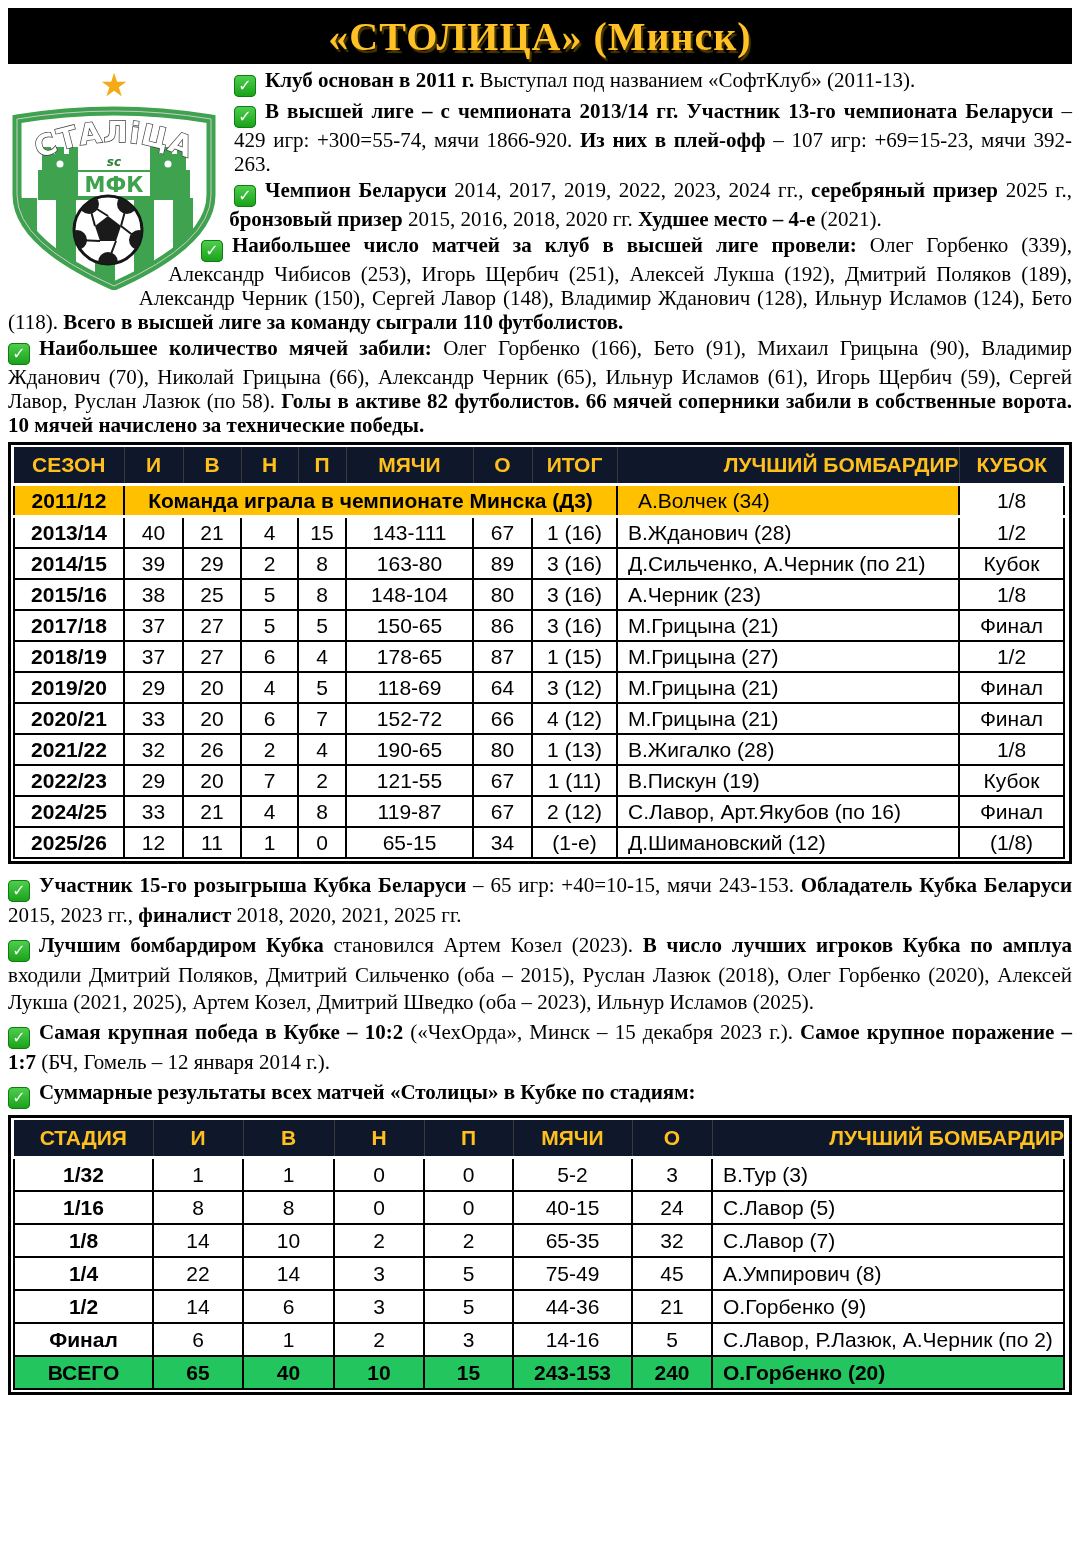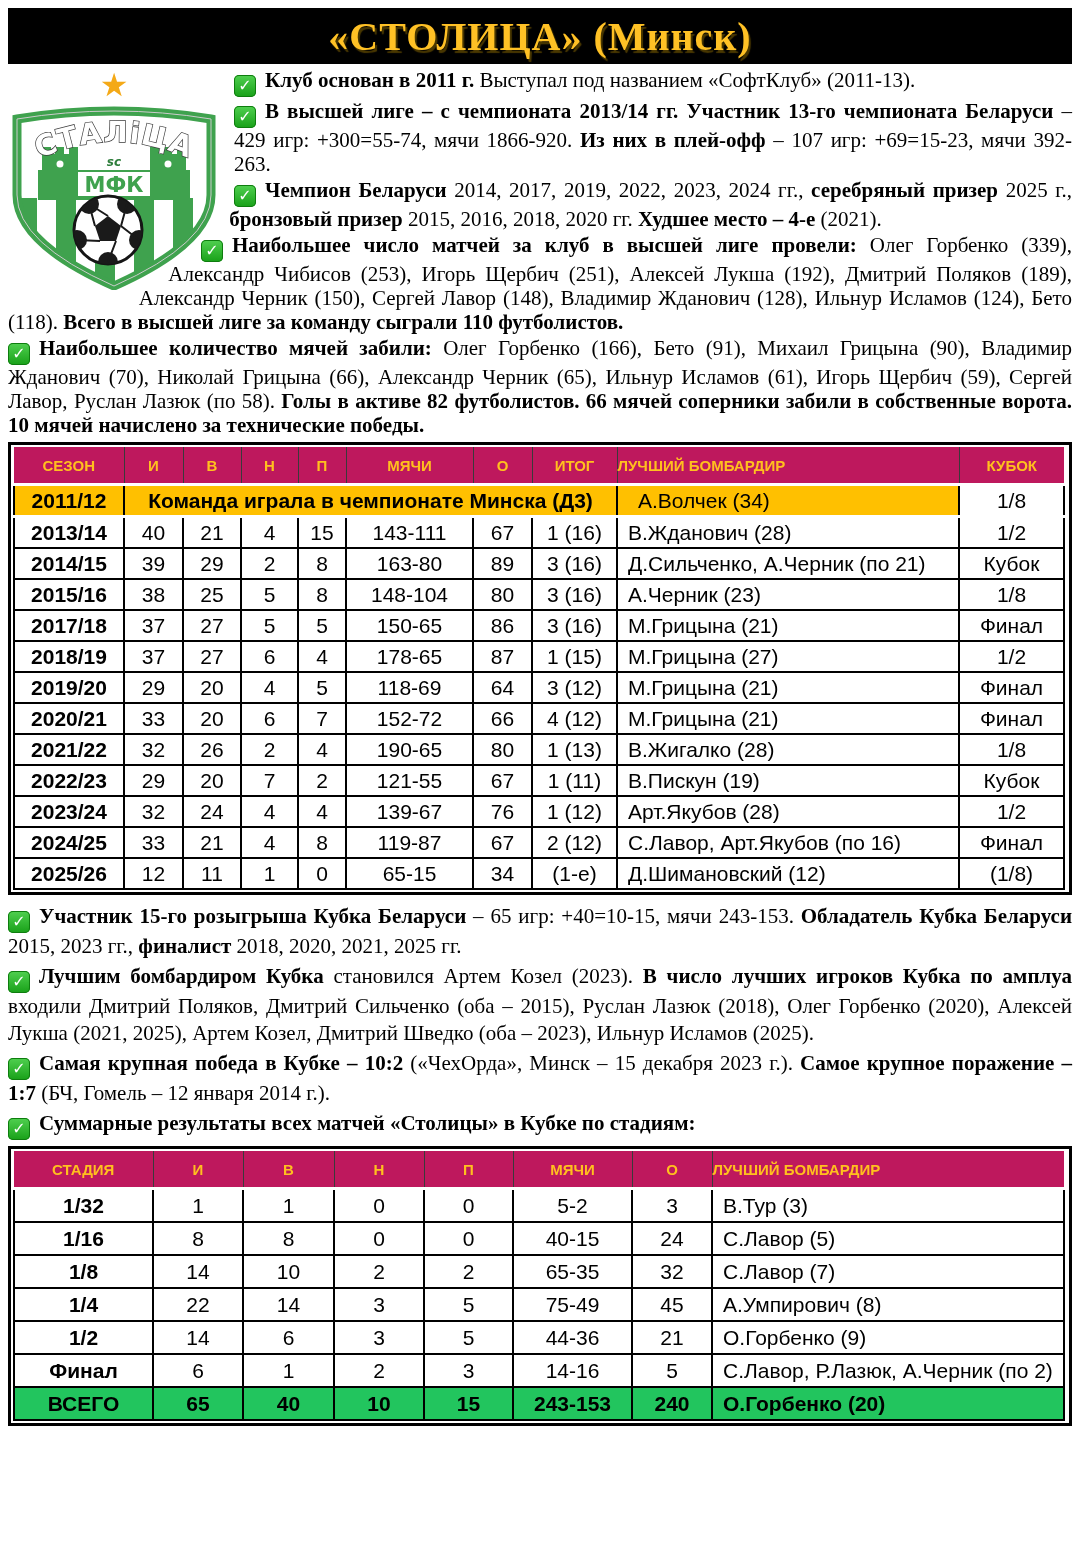--- a/index.html
+++ b/index.html
@@ -20,27 +20,27 @@
   .fact b{font-weight:bold;}
   .chk{display:inline-block;width:22px;height:22px;border-radius:5px;margin-right:9px;vertical-align:-4px;
        background:linear-gradient(180deg,#50D050 0%,#18A018 100%);color:#fff;text-align:center;
        font-size:16px;line-height:22px;font-weight:bold;font-family:"DejaVu Sans",sans-serif;
        box-shadow:inset 0 0 0 1px #0e7c0e;}
   .chk::before{content:"✓";}
   
   .tbl-wrap{clear:both;border:3px solid #000;padding:2px;background:#fff;width:1054px;box-sizing:content-box;}
   .tbl-wrap.first{margin-top:5px;}
   table{border-collapse:collapse;table-layout:fixed;width:1050px;font-family:"Liberation Sans",sans-serif;}
-  th{background:#be185d;color:#FFC01E;font-size:15px;font-weight:bold;height:36px;padding:0;
+  th{background:#0f172a;color:#FFC01E;font-size:21px;font-weight:bold;height:36px;padding:0;
      border-bottom:3px solid #fff;border-left:1px solid #3a3a3a;}
   th:first-child{border-left:none;}
   td{border:2px solid #000;height:29px;font-size:21px;text-align:center;padding:0 2px;background:#fff;}
   td.season{font-weight:bold;}
   td.scorer{text-align:left;padding-left:10px;}
-  #season-table th:nth-child(9),#cup-table th:nth-child(8){text-align:left;}
+  #season-table th:nth-child(9),#cup-table th:nth-child(8){text-align:right;}
   tr.special td{background:#FFC000;font-weight:bold;}
   tr.special td.scorer{font-weight:normal;padding-left:20px;}
   tr.special td.cup{background:#fff;font-weight:normal;}
   tr.sp0 td{border-bottom:3px solid #fff;}
   tr.total td{background:#22c55e;font-weight:bold;}
   #cup-table td{height:31px;}
   .crest-text{font-family:"DejaVu Sans",sans-serif;font-weight:bold;}
 </style>
 </head>
 <body>
@@ -255,32 +255,20 @@
             <td class="num">20</td>
             <td class="num">7</td>
             <td class="num">2</td>
             <td class="num">121-55</td>
             <td class="num">67</td>
             <td class="num">1 (11)</td>
             <td class="scorer">В.Пискун (19)</td>
             <td class="cup">Кубок</td>
           </tr>
           <tr>
-            <td class="season">2023/24</td>
-            <td class="num">32</td>
-            <td class="num">24</td>
-            <td class="num">4</td>
-            <td class="num">4</td>
-            <td class="num">139-67</td>
-            <td class="num">76</td>
-            <td class="num">1 (12)</td>
-            <td class="scorer">Арт.Якубов (28)</td>
-            <td class="cup">1/2</td>
-          </tr>
-          <tr>
             <td class="season">2024/25</td>
             <td class="num">33</td>
             <td class="num">21</td>
             <td class="num">4</td>
             <td class="num">8</td>
             <td class="num">119-87</td>
             <td class="num">67</td>
             <td class="num">2 (12)</td>
             <td class="scorer">С.Лавор, Арт.Якубов (по 16)</td>
             <td class="cup">Финал</td>

